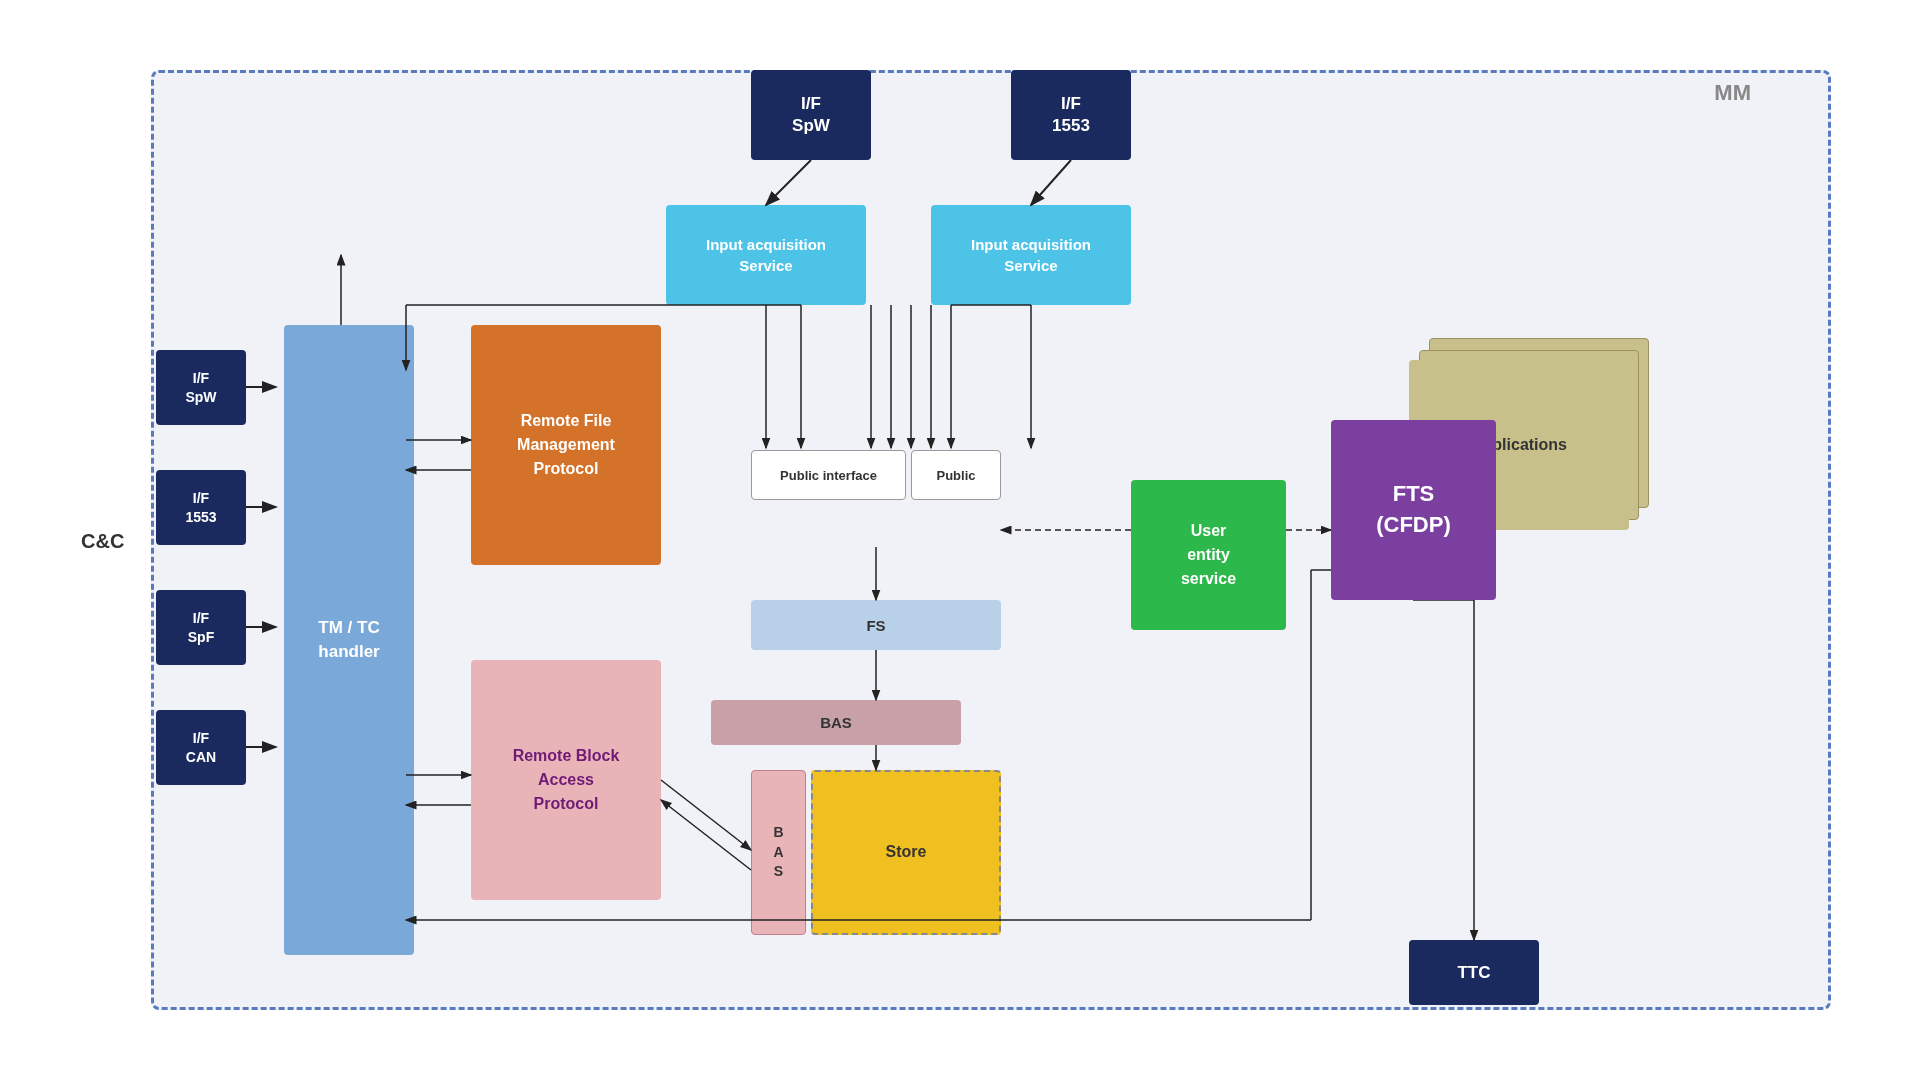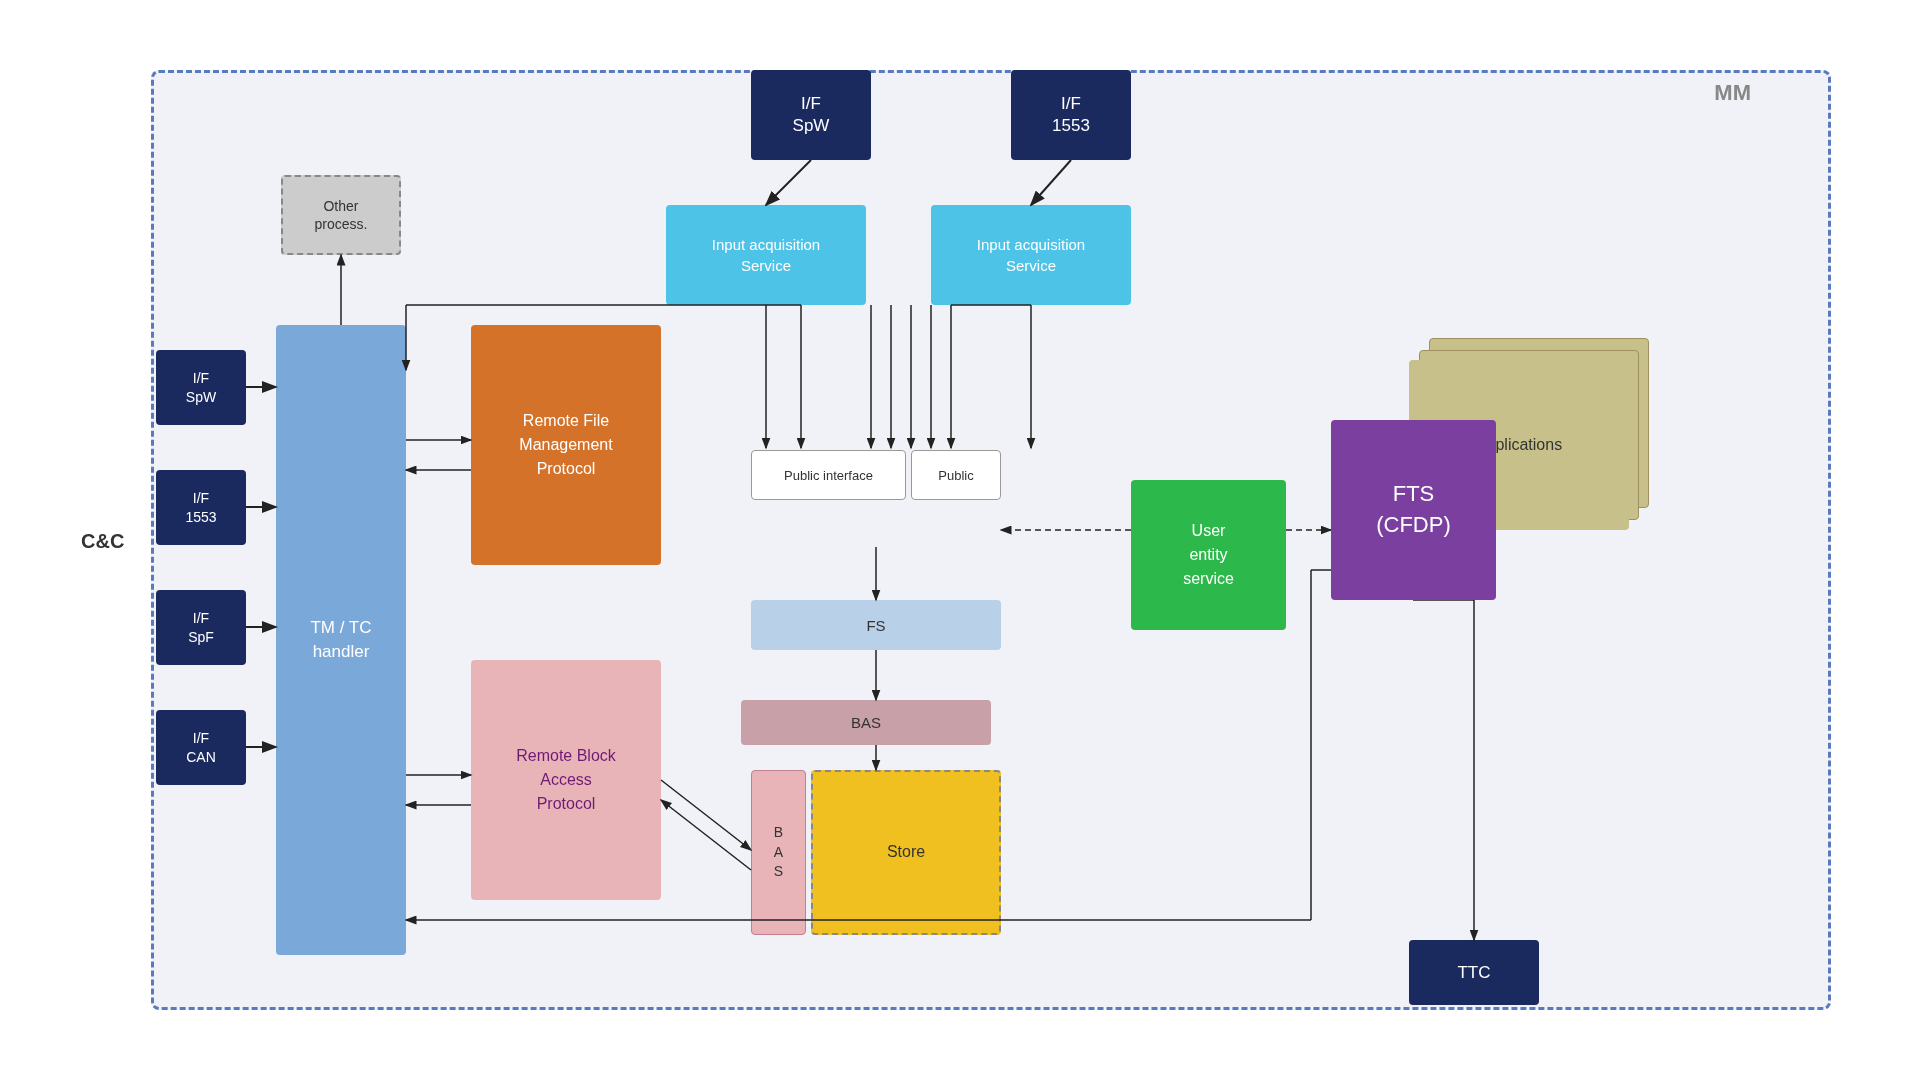--- a/index.html
+++ b/index.html
@@ -46,40 +46,41 @@
       font-weight: bold;
       color: #333;
     }
     
     .block {
       position: absolute;
       display: flex;
       align-items: center;
       justify-content: center;
       text-align: center;
-      font-weight: normal;
+      font-weight: bold;
       border-radius: 4px;
     }
     
     .navy {
       background: #1a2a5e;
       color: #fff;
       font-size: 15px;
     }
     
     .lightblue {
       background: #4dc3e8;
       color: #fff;
       font-size: 16px;
     }
     
     .medblue {
       background: #7aa8d8;
       color: #fff;
       font-size: 17px;
+      margin-left: 8px;
     }
     
     .orange {
       background: #d4722a;
       color: #fff;
       font-size: 17px;
     }
     
     .pink {
       background: #e8b4b8;
@@ -195,23 +196,20 @@
   </div>
 
   <div class="block lightblue" style="top:165px; left:615px; width:200px; height:100px; font-size:15px; line-height:1.4;">
     Input acquisition<br>Service
   </div>
 
   <div class="block lightblue" style="top:165px; left:880px; width:200px; height:100px; font-size:15px; line-height:1.4;">
     Input acquisition<br>Service
   </div>
 
-  <div class="block gray-dashed" style="top:135px; left:230px; width:120px; height:80px; font-size:14px; line-height:1.3;">
-    Other<br>process.
-  </div>
 
   <div class="block medblue" style="top:285px; left:225px; width:130px; height:630px; font-size:17px; line-height:1.4;">
     TM / TC<br>handler
   </div>
 
   <div class="block navy" style="top:310px; left:105px; width:90px; height:75px; font-size:14px; line-height:1.3;">
     I/F<br>SpW
   </div>
 
   <div class="block navy" style="top:430px; left:105px; width:90px; height:75px; font-size:14px; line-height:1.3;">
@@ -240,21 +238,21 @@
 
   <div class="block white-box" style="top:410px; left:860px; width:90px; height:50px; font-size:13px;">
     Public
   </div>
 
 
   <div class="block fs-blue" style="top:560px; left:700px; width:250px; height:50px; font-size:15px;">
     FS
   </div>
 
-  <div class="block mauve" style="top:660px; left:690px; width:250px; height:45px; font-size:15px;">
+  <div class="block mauve" style="top:660px; left:660px; width:250px; height:45px; font-size:15px;">
     BAS
   </div>
 
   <div class="block yellow" style="top:730px; left:760px; width:190px; height:165px; font-size:16px; line-height:1.4; border: 2px dashed #888;">
     Store
   </div>
 
   <div class="block pink-small" style="top:730px; left:700px; width:55px; height:165px; font-size:14px; line-height:1.4;">
     B<br>A<br>S
   </div>

